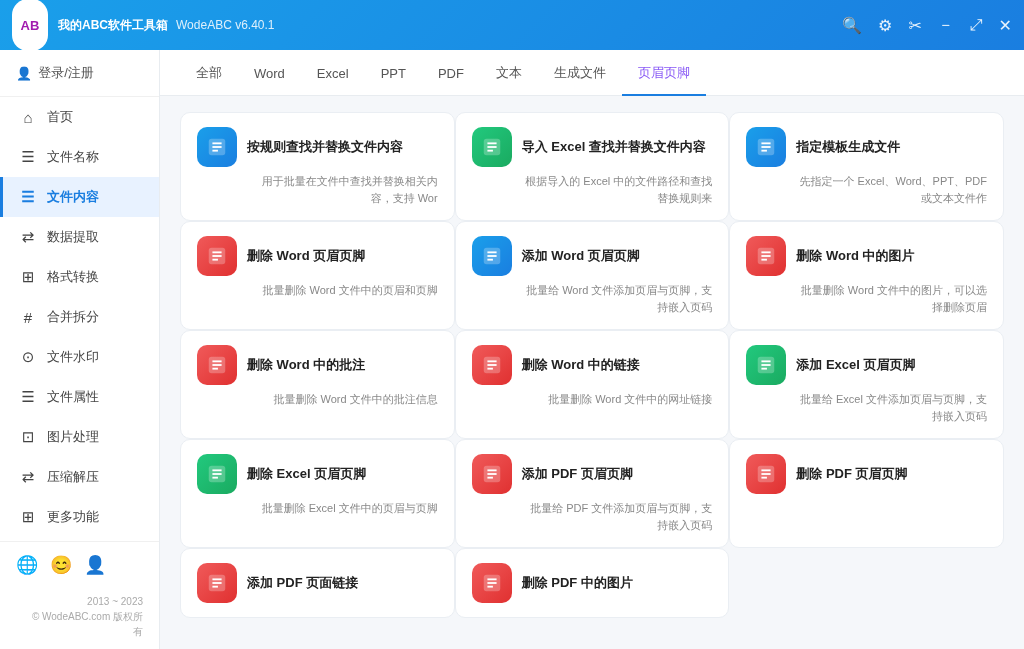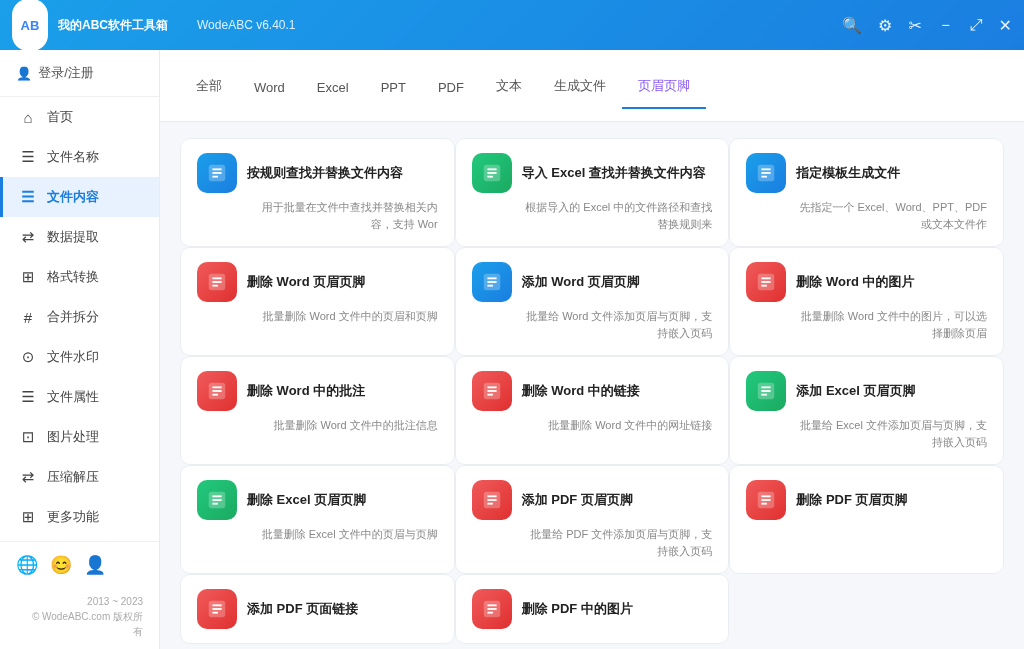--- a/index.html
+++ b/index.html
@@ -16,25 +16,25 @@
       flex-shrink: 0;
     }
     .title-bar-logo {
       width: 36px; height: 52px;
       background: white;
       border-radius: 16px;
       display: flex; align-items: center; justify-content: center;
       margin-right: 10px;
       font-weight: bold;
       font-size: 13px;
-      color: #3b82f6;
+      color: #a21caf;
       flex-shrink: 0;
     }
     .title-bar-text { font-size: 12px; font-weight: bold; margin-right: 8px; }
-    .title-bar-sub { font-size: 12px; opacity: 0.85; margin-left: 21px; }
+    .title-bar-sub { font-size: 12px; opacity: 0.85; }
     .title-bar-actions { margin-left: auto; display: flex; align-items: center; gap: 16px; }
     .title-bar-icon { cursor: pointer; font-size: 16px; opacity: 0.9; }
 
     
     .main-layout {
       display: flex;
       flex: 1;
       overflow: hidden;
     }
 
@@ -87,23 +87,23 @@
       flex: 1;
       display: flex;
       flex-direction: column;
       overflow: hidden;
       background: #f5f7fa;
     }
 
     
     .tabs-bar {
       background: white;
-      padding: 13px 20px;
-      display: flex;
-      align-items: flex-end;
+      padding: 0 20px;
+      display: flex;
+      align-items: center;
       border-bottom: 1px solid #e8ecf0;
       flex-shrink: 0;
     }
     .tab-item {
       padding: 14px 16px 12px;
       font-size: 13px;
       color: #555;
       cursor: pointer;
       border-bottom: 2px solid transparent;
       margin-bottom: -1px;

